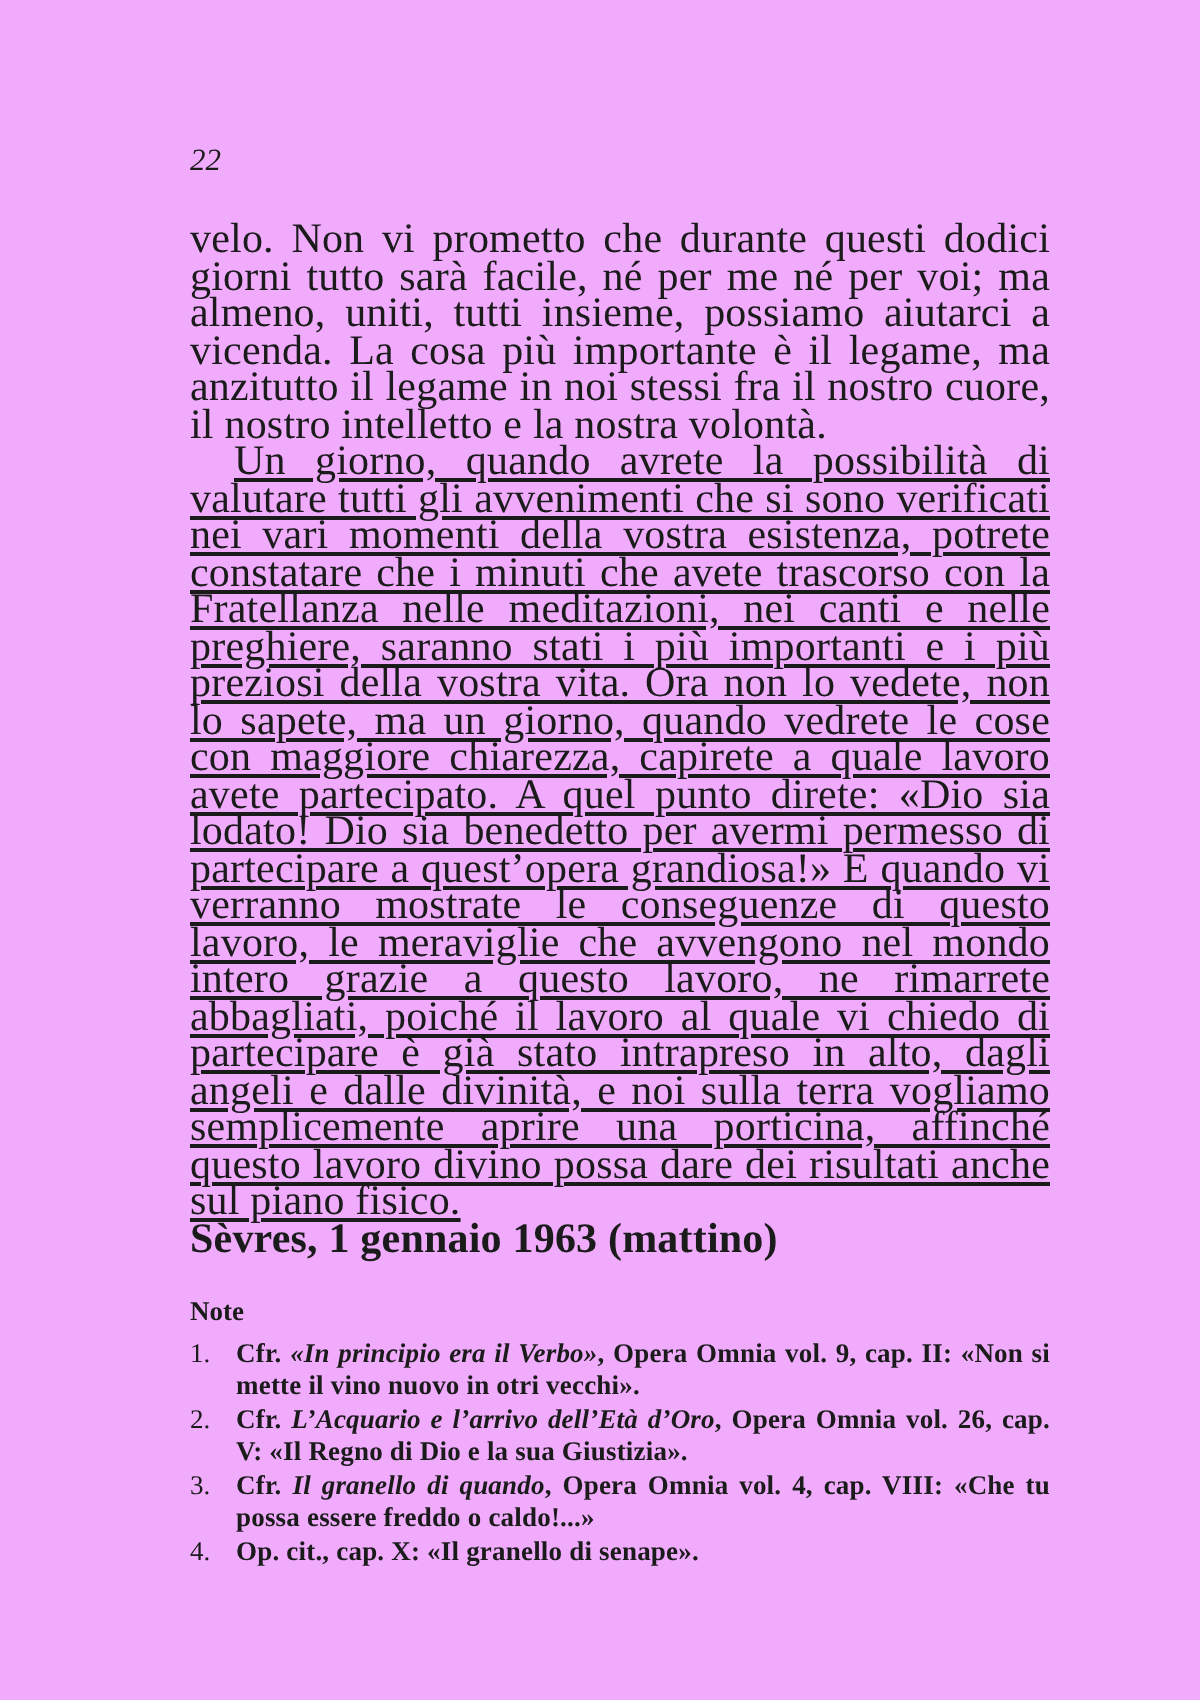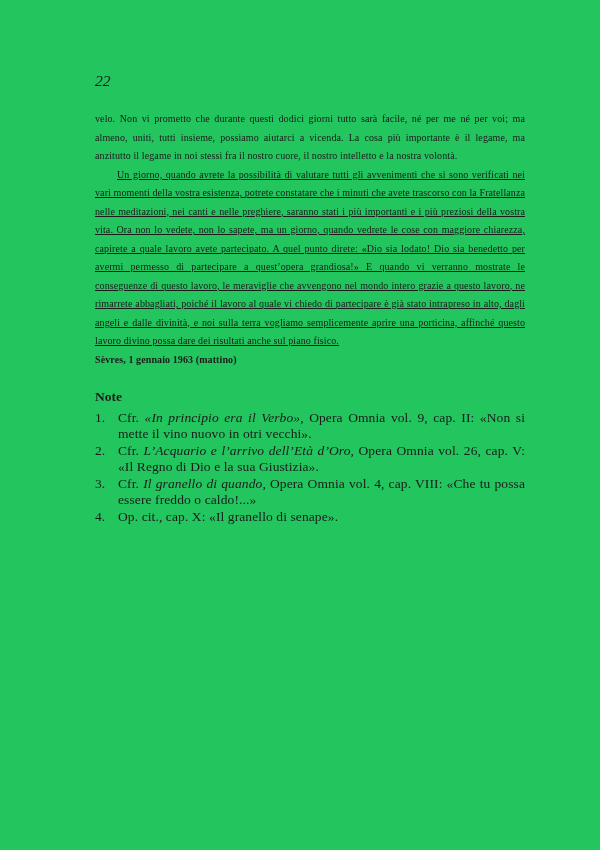--- a/index.html
+++ b/index.html
@@ -4,21 +4,21 @@
 <style>
   html, body {
     margin: 0;
     padding: 0;
     background: #ffffff;
   }
   .page {
     position: relative;
     width: 600px;
     height: 850px;
-    background: #22c55e;
+    background: #f0abfc;
     color: #1b1b1b;
     font-family: "Liberation Serif", serif;
     box-sizing: border-box;
     padding: 72px 75px 0 95px;
     overflow: hidden;
   }
   .page-header {
     display: flex;
     justify-content: space-between;
     align-items: baseline;
@@ -27,21 +27,21 @@
     margin-bottom: 21px;
   }
   .page-number {
     font-style: italic;
   }
   .running-title {
     font-style: italic;
   }
   .body-text p {
     margin: 0;
-    font-size: 10px;
+    font-size: 21px;
     line-height: 18.5px;
     text-align: justify;
     letter-spacing: 0.1px;
   }
   .body-text p.indented {
     text-indent: 22px;
     text-decoration: underline;
   }
   .dateline {
     margin: 0;
@@ -71,20 +71,21 @@
     line-height: 16.5px;
   }
   .note-number {
     flex: none;
     width: 23px;
   }
   .note-text {
     flex: 1;
     text-align: justify;
     letter-spacing: 0.1px;
+    font-weight: bold;
   }
   .note-text .it {
     font-style: italic;
   }
 </style>
 </head>
 <body>
 
 <div class="page">
 

